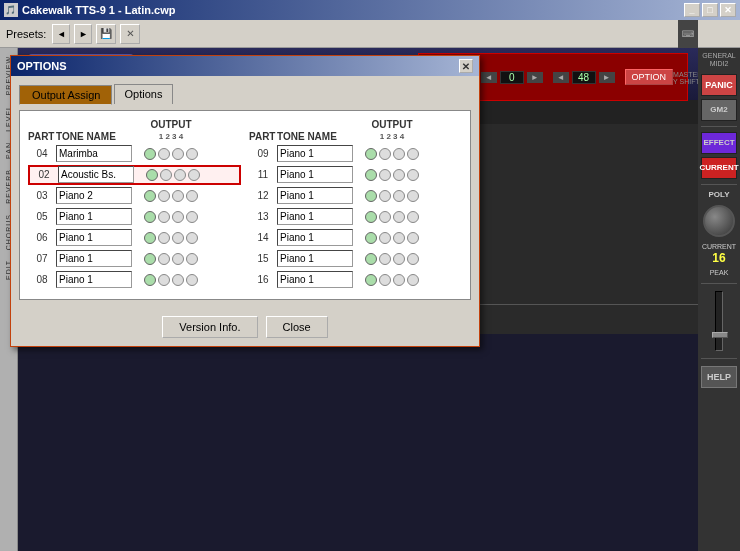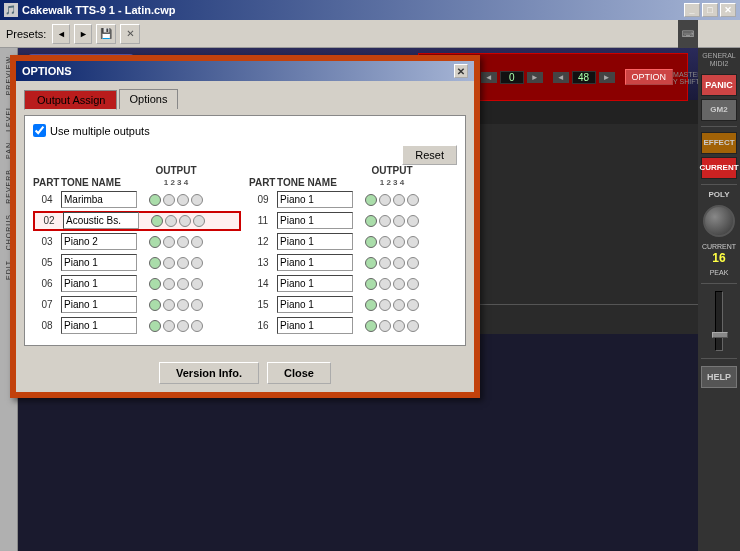--- a/index.html
+++ b/index.html
@@ -199,21 +199,21 @@
       border: 1px solid #555;
     }
 
     
     .options-dialog {
       position: absolute;
       top: 55px;
       left: 10px;
       width: 470px;
       background: #d4d0c8;
-      border: 6px solid #c2410c;
+      border: 1px solid #c2410c;
       box-shadow: 3px 3px 6px rgba(0,0,0,0.5);
       z-index: 10;
     }
     .options-title-bar {
       background: linear-gradient(to right, #0a246a, #a6b5d5);
       color: white;
       height: 20px;
       display: flex;
       align-items: center;
       justify-content: space-between;
@@ -238,21 +238,21 @@
     }
     .options-tab {
       padding: 3px 10px;
       background: #d4d0c8;
       border: 1px solid #888;
       border-bottom: none;
       cursor: pointer;
       font-size: 11px;
     }
     .options-tab.active {
-      background: #b91c1c;
+      background: #a16207;
       border-bottom: 1px solid #d4d0c8;
       position: relative;
       top: 1px;
       z-index: 1;
       padding-left: 12px;
     }
     .options-content {
       border: 1px solid #888;
       background: white;
       padding: 8px;
@@ -357,21 +357,20 @@
       gap: 8px;
       padding: 8px;
       background: #d4d0c8;
     }
     .footer-btn {
       padding: 4px 16px;
       background: #d4d0c8;
       border: 1px outset #fff;
       font-size: 11px;
       cursor: pointer;
-      font-weight: bold;
     }
 
     
     .midi-label {
       color: #66aaff;
       font-size: 7px;
       font-weight: bold;
       writing-mode: vertical-rl;
       transform: rotate(180deg);
     }
@@ -598,21 +597,21 @@
       <div class="transport-btn dark">♩</div>
     </div>
 
   </div>
 
   <div class="right-sidebar">
     <div style="color:#aaa; font-size:7px; text-align:center; line-height:1.2; margin-bottom:2px;">GENERAL<br>MIDI2</div>
     <div class="right-btn panic">PANIC</div>
     <div class="right-btn gray">GM2</div>
     <div style="width:36px; height:1px; background:#555; margin:2px 0;"></div>
-    <div class="right-btn" style="background:#a16207;">EFFECT</div>
+    <div class="right-btn" style="background:#6d28d9;">EFFECT</div>
     <div class="right-btn red">CURRENT</div>
     <div style="width:36px; height:1px; background:#555; margin:2px 0;"></div>
     <div style="color:#ccc; font-size:8px; font-weight:bold;">POLY</div>
     <div style="width:32px; height:32px; border-radius:50%; background:radial-gradient(circle at 35% 35%,#888,#333); border:2px solid #555; margin:3px 0;"></div>
     <div style="color:#ccc; font-size:7px; text-align:center; line-height:1.2;">CURRENT<br><span style="color:#ffff44; font-size:12px; font-weight:bold;">16</span></div>
     <div style="color:#ccc; font-size:7px;">PEAK</div>
     <div style="width:36px; height:1px; background:#555; margin:4px 0;"></div>
     <div style="width:8px; height:60px; background:#222; border:1px inset #111; position:relative;">
       <div style="width:16px; height:6px; background:#888; border:1px outset #aaa; position:absolute; left:-4px; top:40px;"></div>
     </div>
@@ -626,27 +625,20 @@
   <div class="options-title-bar">
     <span>OPTIONS</span>
     <div class="options-close-btn">✕</div>
   </div>
   <div class="options-body">
     <div class="options-tabs">
       <div class="options-tab active">Output Assign</div>
       <div class="options-tab">Options</div>
     </div>
     <div class="options-content">
-      <div class="clearfix">
-        <div class="checkbox-row">
-          <input type="checkbox" checked="" style="">
-          <label>Use multiple outputs</label>
-        </div>
-        <button class="reset-btn">Reset</button>
-      </div>
 
       <div class="parts-table">
 
         <div class="parts-half">
           <div class="table-header">
             <div class="th-part">PART</div>
             <div class="th-tone">TONE NAME</div>
             <div class="th-output">
               OUTPUT<br>
               <span class="th-output-sub">1 2 3 4</span>

